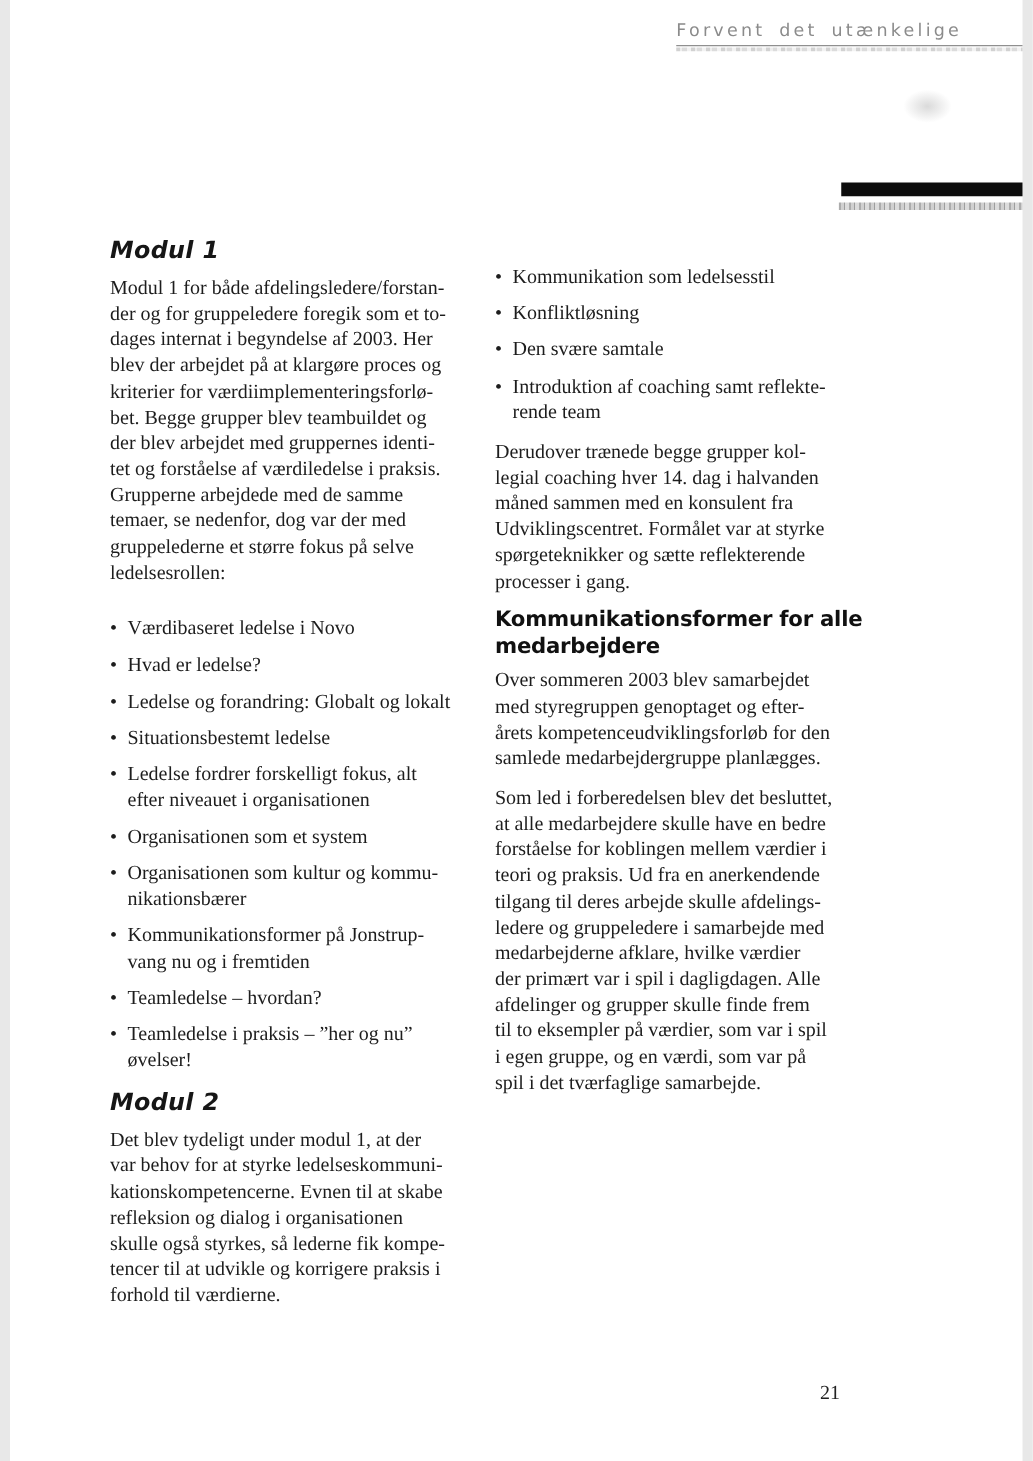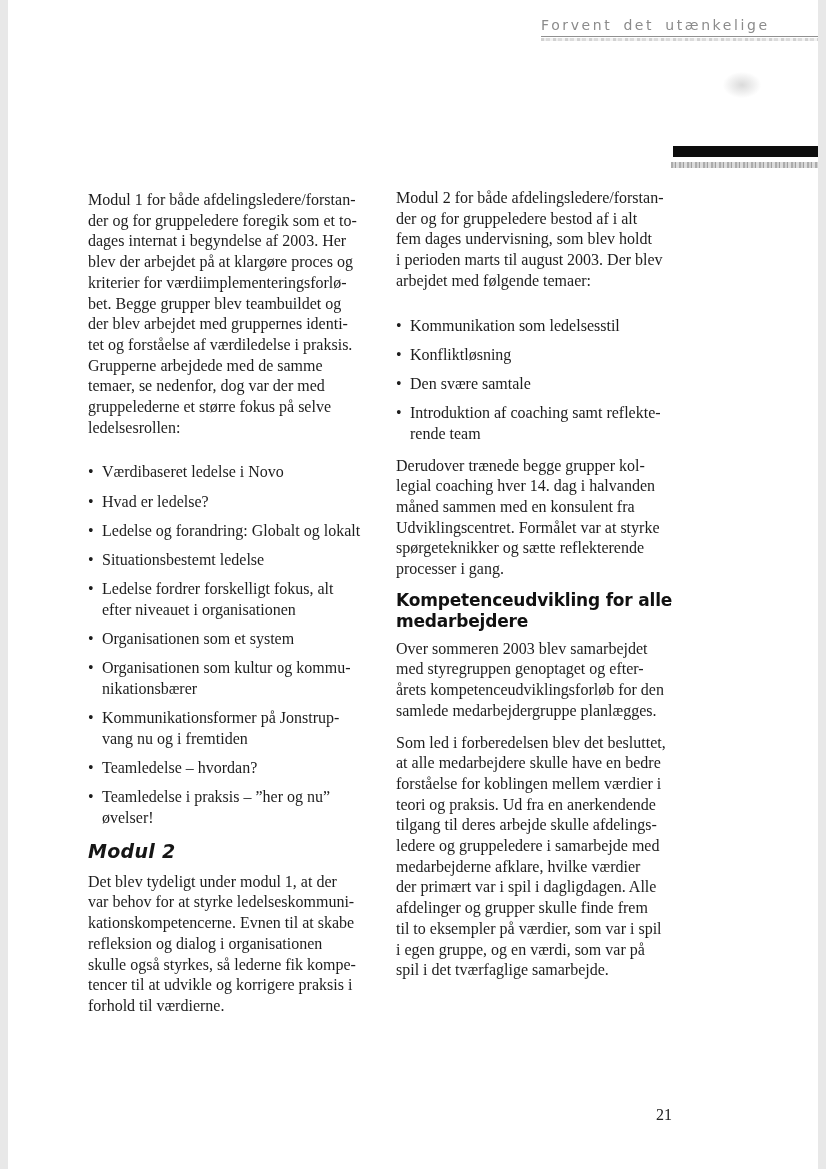--- a/index.html
+++ b/index.html
@@ -80,20 +80,21 @@
     <span class="running-title">Forvent det utænkelige</span>
     <div class="header-rule"></div>
     <div class="header-rule-fuzz"></div>
   </div>
 
   <div class="smudge"></div>
   <div class="black-bar"></div>
   <div class="speckle-bar"></div>
 
   <div class="col col-left">
+    <h2 class="modul-heading">Modul 1</h2>
     <p class="body-par after-heading">Modul 1 for både afdelingsledere/forstan-
 der og for gruppeledere foregik som et to-
 dages internat i begyndelse af 2003. Her
 blev der arbejdet på at klargøre proces og
 kriterier for værdiimplementeringsforlø-
 bet. Begge grupper blev teambuildet og
 der blev arbejdet med gruppernes identi-
 tet og forståelse af værdiledelse i praksis.
 Grupperne arbejdede med de samme
 temaer, se nedenfor, dog var der med
@@ -119,39 +120,34 @@
     <p class="body-par">Det blev tydeligt under modul 1, at der
 var behov for at styrke ledelseskommuni-
 kationskompetencerne. Evnen til at skabe
 refleksion og dialog i organisationen
 skulle også styrkes, så lederne fik kompe-
 tencer til at udvikle og korrigere praksis i
 forhold til værdierne.</p>
   </div>
 
   <div class="col col-right">
-    <p class="body-par">Modul 2 for både afdelingsledere/forstan-
-der og for gruppeledere bestod af i alt
-fem dages undervisning, som blev holdt
-i perioden marts til august 2003. Der blev
-arbejdet med følgende temaer:</p>
     <ul class="bullets">
       <li>Kommunikation som ledelsesstil</li>
       <li>Konfliktløsning</li>
       <li>Den svære samtale</li>
       <li>Introduktion af coaching samt reflekte-
 rende team</li>
     </ul>
     <p class="body-par" style="margin-top:11px;">Derudover trænede begge grupper kol-
 legial coaching hver 14. dag i halvanden
 måned sammen med en konsulent fra
 Udviklingscentret. Formålet var at styrke
 spørgeteknikker og sætte reflekterende
 processer i gang.</p>
-    <h2 class="bold-heading">Kompetenceudvikling for alle
+    <h2 class="bold-heading">Kommunikationsformer for alle
 medarbejdere</h2>
     <p class="body-par">Over sommeren 2003 blev samarbejdet
 med styregruppen genoptaget og efter-
 årets kompetenceudviklingsforløb for den
 samlede medarbejdergruppe planlægges.</p>
     <p class="body-par" style="margin-top:11px;">Som led i forberedelsen blev det besluttet,
 at alle medarbejdere skulle have en bedre
 forståelse for koblingen mellem værdier i
 teori og praksis. Ud fra en anerkendende
 tilgang til deres arbejde skulle afdelings-

